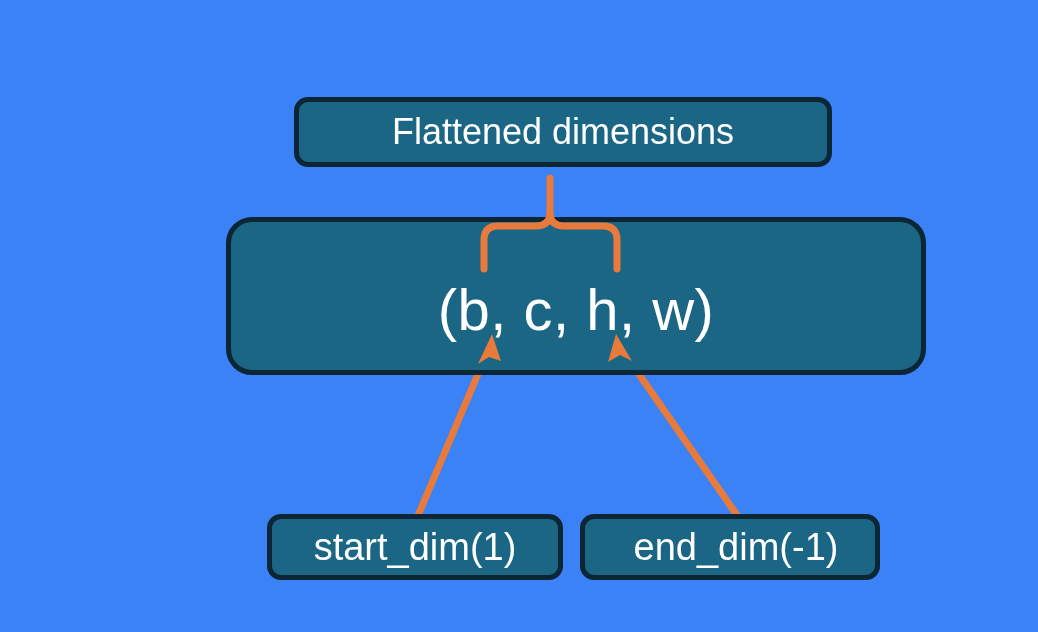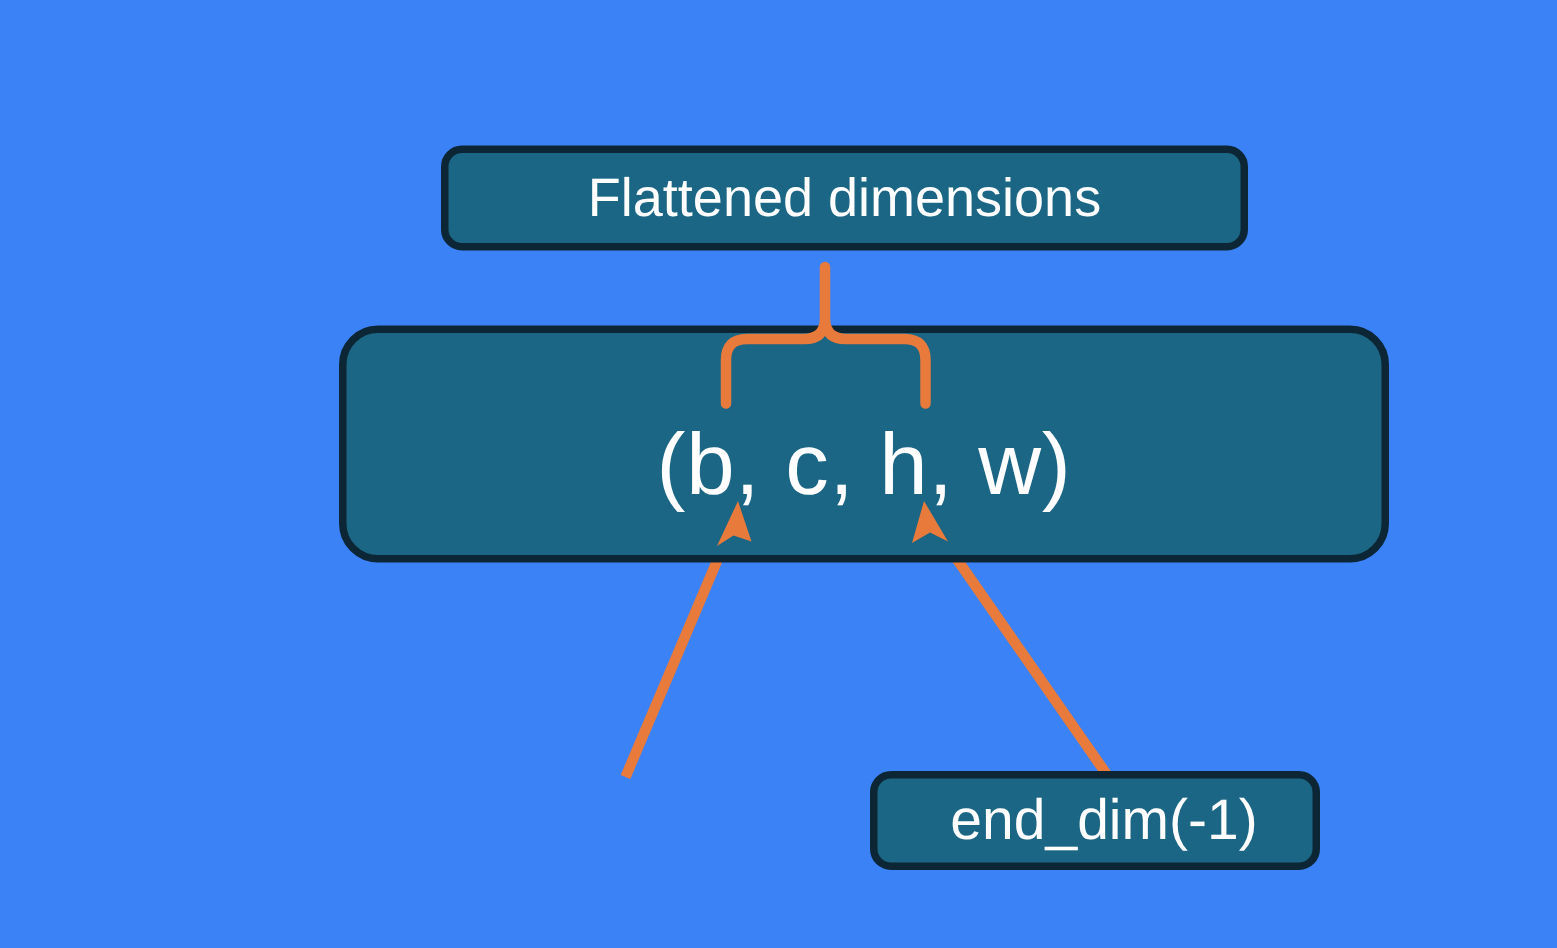--- a/index.html
+++ b/index.html
@@ -100,20 +100,23 @@
   </svg>
 
   <div class="node" id="node-flattened">
     <span class="node-label">Flattened dimensions</span>
   </div>
 
   <div class="node" id="node-shape">
     <span class="node-label">(b, c, h, w)</span>
   </div>
 
+  <div class="node" id="node-start">
+    <span class="node-label">start_dim(1)</span>
+  </div>
 
   <div class="node" id="node-end">
     <span class="node-label">end_dim(-1)</span>
   </div>
 
   <svg id="overlay" viewBox="0 0 1038 632" width="1038" height="632">
 
     <g fill="none" stroke="#e87a3c" stroke-width="7" stroke-linecap="round" stroke-linejoin="round">
       <path d="M 484 269
                L 484 240

